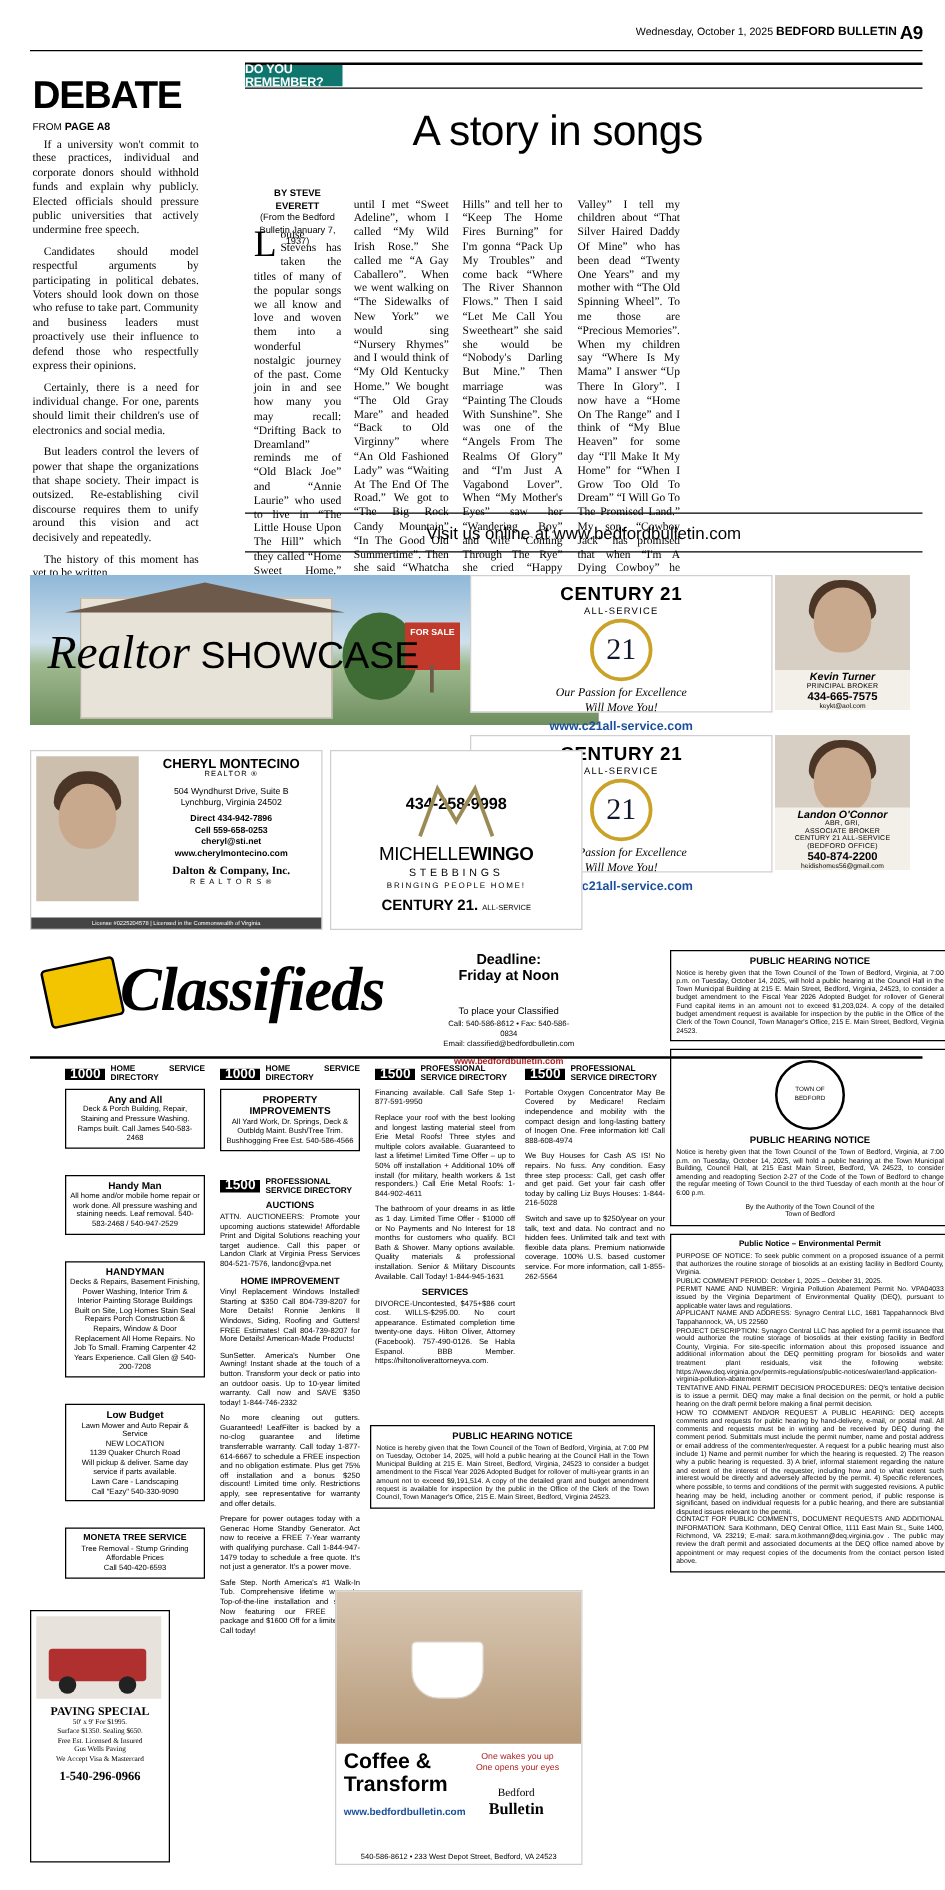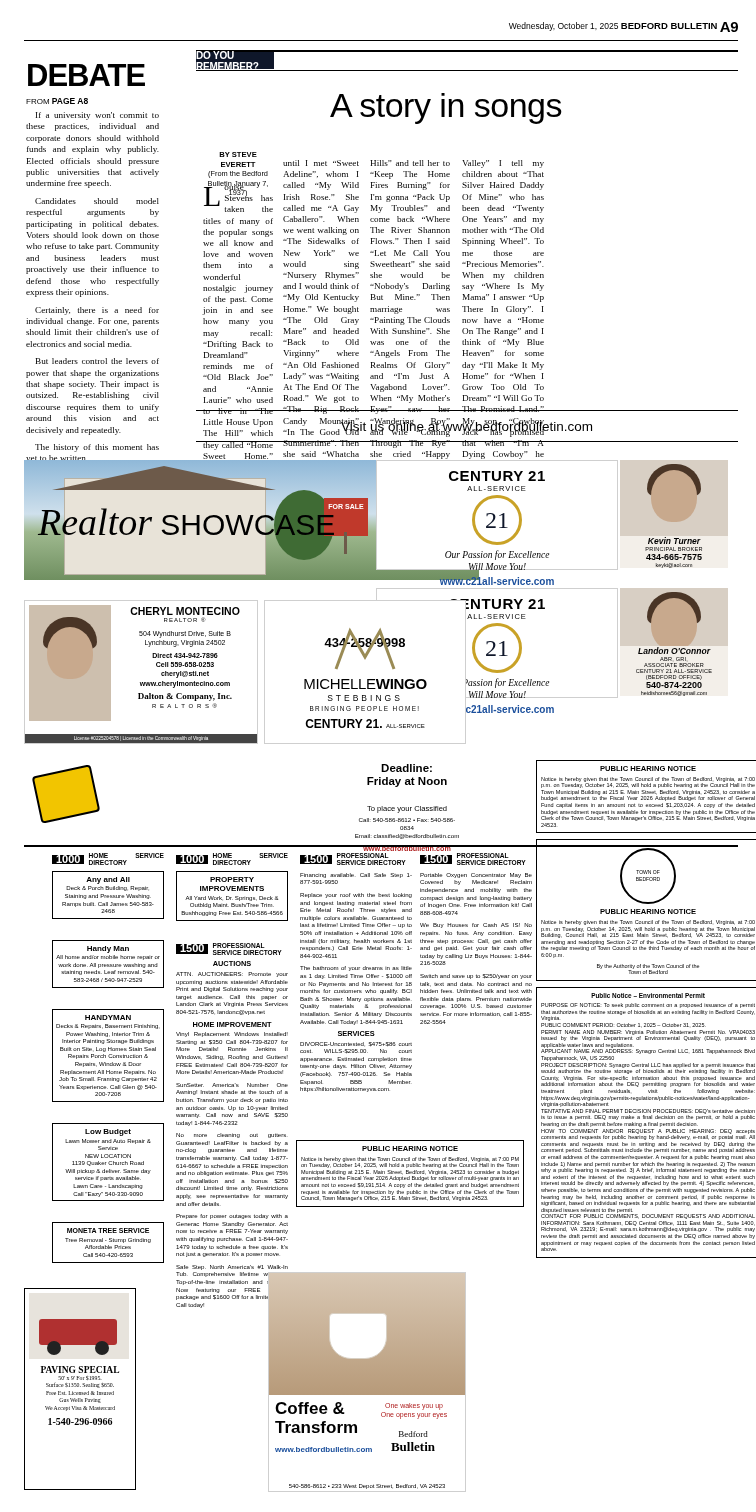--- a/index.html
+++ b/index.html
@@ -10,21 +10,21 @@
   .mh-right{position:absolute;right:0;top:0;font-size:8.5px;font-family:"Liberation Sans",sans-serif;}
   .mh-right .bb{font-weight:bold;font-size:9.5px;}
   .mh-right .pg{font-weight:bold;font-size:15px;vertical-align:-3px;letter-spacing:-.5px;}
   
   .debate-h{position:absolute;left:26px;top:58px;font-family:"Liberation Sans",sans-serif;font-weight:bold;font-size:31px;letter-spacing:-1px;}
   .debate-from{position:absolute;left:26px;top:96px;font-family:"Liberation Sans",sans-serif;font-size:8px;}
   .debate-from b{font-size:8.5px;}
   .debate-body{position:absolute;left:26px;top:110px;width:133px;font-size:9.2px;line-height:11.4px;text-align:justify;}
   .debate-body p{margin:0 0 6px 0;text-indent:9px;}
   
-  .dyr{position:absolute;left:196px;top:52px;width:78px;height:17px;background:#0f172a;color:#fff;font-family:"Liberation Sans",sans-serif;font-weight:bold;font-size:10px;letter-spacing:-.2px;display:flex;align-items:center;justify-content:center;}
+  .dyr{position:absolute;left:196px;top:52px;width:78px;height:17px;background:#0f766e;color:#fff;font-family:"Liberation Sans",sans-serif;font-weight:bold;font-size:10px;letter-spacing:-.2px;display:flex;align-items:center;justify-content:center;}
   .dyr-rule{position:absolute;left:196px;top:50px;right:18px;border-top:2px solid #000;}
   .dyr-rule2{position:absolute;left:196px;top:70px;right:18px;border-top:1px solid #000;}
   .story-title{position:absolute;left:330px;top:86px;font-family:"Liberation Sans",sans-serif;font-size:34px;letter-spacing:-.5px;}
   .byline{position:absolute;left:203px;top:150px;width:70px;font-family:"Liberation Sans",sans-serif;font-size:7.4px;line-height:9.5px;text-align:center;}
   .byline b{font-size:7.6px;}
   .song-col{position:absolute;font-size:9.2px;line-height:11.2px;text-align:justify;width:72px;}
   .song-col p{margin:0;}
   .dropcapwrap{position:relative;}
   .dropcap{float:left;font-size:30px;line-height:25px;padding:1px 3px 0 0;font-family:"Liberation Serif",serif;}
   
@@ -262,20 +262,21 @@
     <div class="mw-tag">BRINGING PEOPLE HOME!</div>
     <div class="mw-c21">
       <span>CENTURY 21.</span>
       <span style="font-size:6px;font-weight:normal;">ALL-SERVICE</span>
     </div>
   </div>
 
   <div class="cl-tagwrap">
       <div class="cl-tag"></div>
     </div>
+  <div class="cl-word">Classifieds</div>
   <div class="deadline">
     <div class="d1" style="white-space:pre-line;">Deadline:
 Friday at Noon</div>
     <div class="d2">To place your Classified</div>
     <div class="d3" style="white-space:pre-line;">Call: 540-586-8612 • Fax: 540-586-0834
 Email: classified@bedfordbulletin.com</div>
     <div class="d4">www.bedfordbulletin.com</div>
   </div>
   <div class="cl-rule" style="top:845px;"></div>
 

